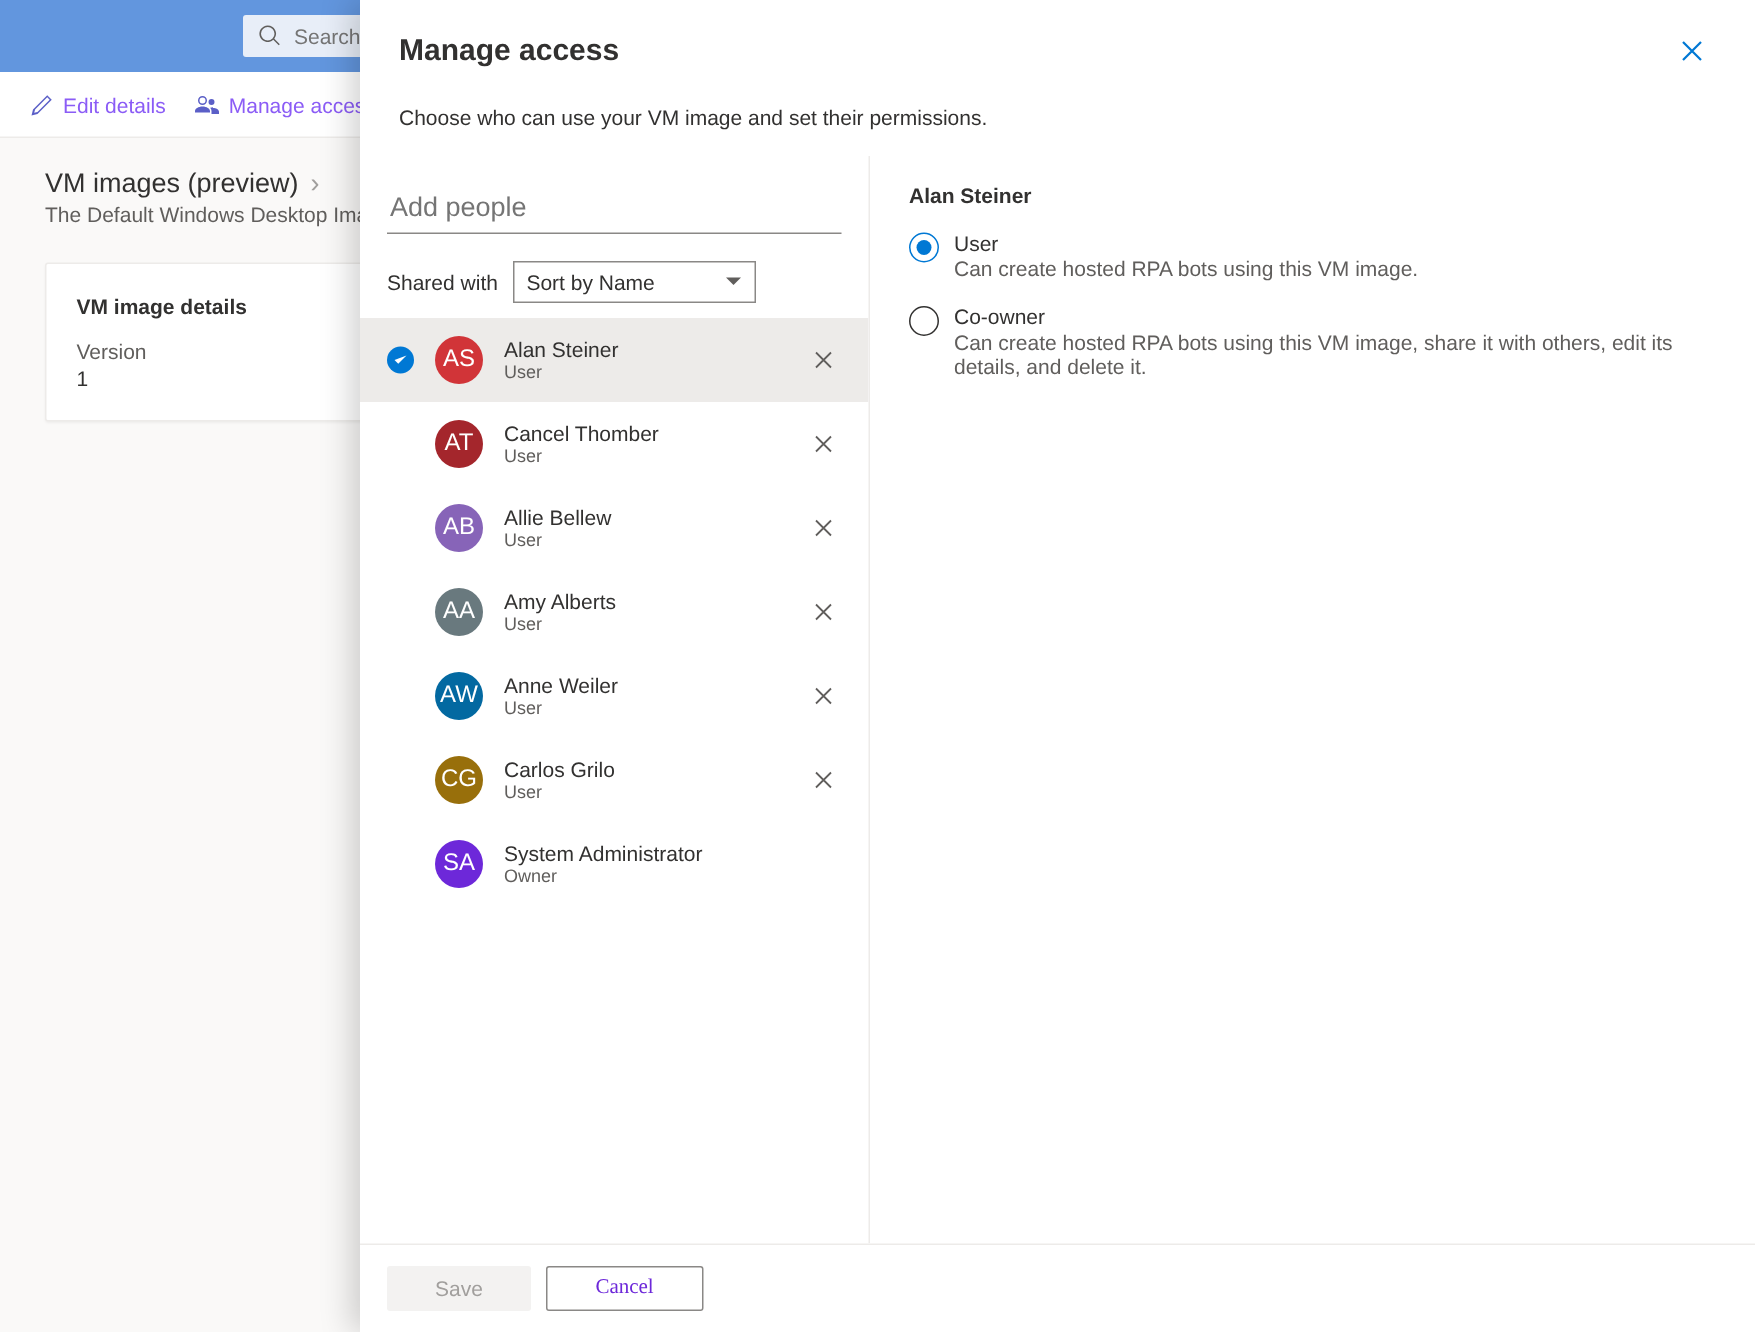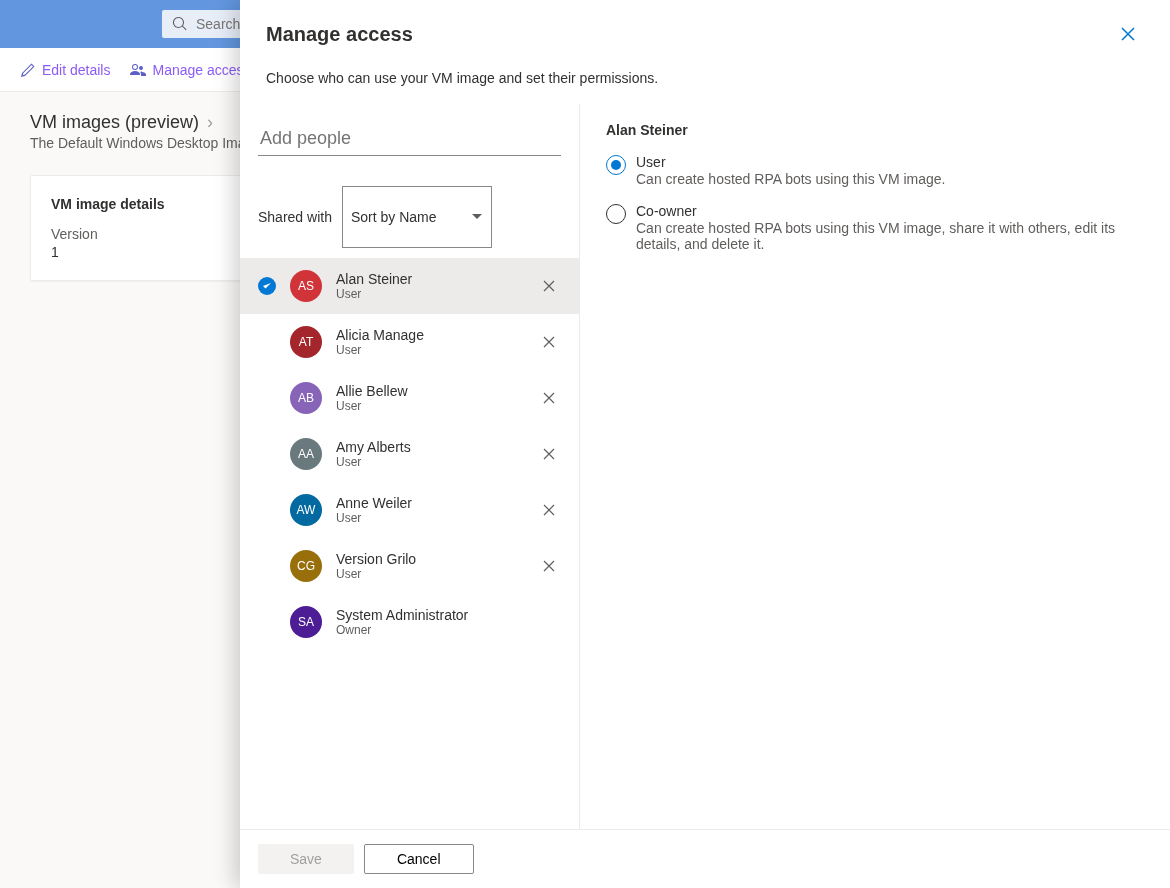--- a/index.html
+++ b/index.html
@@ -36,52 +36,52 @@
 .close-btn svg { width: 14px; height: 14px; stroke: #0078d4; stroke-width: 1.5; fill: none; }
 .panel-desc { color: #323130; margin-top: 16px; font-size: 14px; padding: 0 26px 18px; }
 
 .panel-body { flex: 1; display: flex; overflow: hidden; }
 .left-col { width: 340px; border-right: 1px solid #edebe9; padding: 18px 0 0; display: flex; flex-direction: column; }
 .right-col { flex: 1; padding: 18px 26px; }
 
 .add-people { margin: 0 18px 18px; }
 .add-people input { width: 100%; border: none; border-bottom: 1px solid #8a8886; padding: 6px 2px; font-size: 18px; outline: none; }
 
-.sort-row { display: flex; align-items: center; gap: 10px; margin: 12px 18px 10px; }
+.sort-row { display: flex; align-items: center; gap: 10px; margin: 0 18px 10px; }
 .sort-label { font-size: 14px; }
-.sort-select { border: 1px solid #8a8886; padding: 22px 8px; font-size: 14px; display: flex; align-items: center; justify-content: space-between; width: 150px; cursor: pointer; }
+.sort-select { border: 1px solid #8a8886; padding: 5px 8px; font-size: 14px; display: flex; align-items: center; justify-content: space-between; width: 162px; cursor: pointer; }
 .sort-select svg { width: 12px; height: 12px; fill: #605e5c; }
 
 .people-list { overflow-y: auto; }
 .person-row { display: flex; align-items: center; padding: 12px 18px; gap: 14px; border-radius: 0; }
 .person-row.selected { background: #edebe9; }
 .check-slot { width: 18px; display: flex; justify-content: center; }
 .check-circle { width: 18px; height: 18px; border-radius: 50%; background: #0078d4; display: flex; align-items: center; justify-content: center; }
 .check-circle svg { width: 10px; height: 10px; fill: #fff; }
-.avatar { width: 32px; height: 32px; border-radius: 50%; display: flex; align-items: center; justify-content: center; color: #fff; font-size: 12px; font-weight: 400; flex-shrink: 0; }
+.avatar { width: 32px; height: 32px; border-radius: 50%; display: flex; align-items: center; justify-content: center; color: #fff; font-size: 16px; font-weight: 400; flex-shrink: 0; }
 .person-info { flex: 1; }
 .person-name { font-size: 14px; }
 .person-role { font-size: 12px; color: #605e5c; }
 .remove-x { width: 24px; height: 24px; display: flex; align-items: center; justify-content: center; cursor: pointer; }
 .remove-x svg { width: 12px; height: 12px; stroke: #605e5c; stroke-width: 1.2; fill: none; }
 
 .right-title { font-size: 14px; font-weight: 600; margin-bottom: 16px; }
 .radio-item { display: flex; gap: 10px; margin-bottom: 16px; cursor: pointer; }
 .radio-outer { width: 20px; height: 20px; border: 1px solid #323130; border-radius: 50%; display: flex; align-items: center; justify-content: center; flex-shrink: 0; margin-top: 1px; }
 .radio-item.selected .radio-outer { border-color: #0078d4; }
 .radio-inner { width: 10px; height: 10px; border-radius: 50%; background: #0078d4; display: none; }
 .radio-item.selected .radio-inner { display: block; }
 .radio-text { flex: 1; }
 .radio-label { font-size: 14px; }
 .radio-desc { font-size: 14px; color: #605e5c; margin-top: 1px; }
 
 .panel-footer { border-top: 1px solid #edebe9; padding: 14px 18px; display: flex; gap: 10px; }
 .btn { padding: 6px 32px; font-size: 14px; border-radius: 2px; cursor: pointer; }
 .btn-primary { background: #f3f2f1; border: none; color: #a19f9d; cursor: default; }
-.btn-secondary { background: #fff; border: 1px solid #8a8886; color: #000000; }
+.btn-secondary { background: #fff; border: 1px solid #8a8886; color: #6d28d9; font-family: Liberation Serif, serif; }
 </style>
 </head>
 <body>
 
 <div class="bg-page">
   <div class="top-bar">
     <div class="search-wrap">
       <svg viewBox="0 0 16 16">
           <path d="M6.5 1a5.5 5.5 0 014.38 8.82l3.65 3.65-.71.71-3.65-3.65A5.5 5.5 0 116.5 1zm0 1a4.5 4.5 0 100 9 4.5 4.5 0 000-9z"></path>
         </svg>
@@ -163,21 +163,21 @@
             <div class="remove-x">
               <svg viewBox="0 0 12 12">
                 <path d="M1 1l10 10M11 1L1 11"></path>
               </svg>
             </div>
           </div>
           <div class="person-row">
             <div class="check-slot"></div>
             <div class="avatar" style="background:#a4262c">AT</div>
             <div class="person-info">
-              <div class="person-name">Alicia Manage</div>
+              <div class="person-name">Cancel Thomber</div>
               <div class="person-role">User</div>
             </div>
             <div class="remove-x">
               <svg viewBox="0 0 12 12">
                 <path d="M1 1l10 10M11 1L1 11"></path>
               </svg>
             </div>
           </div>
           <div class="person-row">
             <div class="check-slot"></div>
@@ -215,32 +215,32 @@
             <div class="remove-x">
               <svg viewBox="0 0 12 12">
                 <path d="M1 1l10 10M11 1L1 11"></path>
               </svg>
             </div>
           </div>
           <div class="person-row">
             <div class="check-slot"></div>
             <div class="avatar" style="background:#986f0b">CG</div>
             <div class="person-info">
-              <div class="person-name">Version Grilo</div>
-              <div class="person-role">User</div>
-            </div>
-            <div class="remove-x">
-              <svg viewBox="0 0 12 12">
-                <path d="M1 1l10 10M11 1L1 11"></path>
-              </svg>
-            </div>
-          </div>
-          <div class="person-row">
-            <div class="check-slot"></div>
-            <div class="avatar" style="background:#4c1d95">SA</div>
+              <div class="person-name">Carlos Grilo</div>
+              <div class="person-role">User</div>
+            </div>
+            <div class="remove-x">
+              <svg viewBox="0 0 12 12">
+                <path d="M1 1l10 10M11 1L1 11"></path>
+              </svg>
+            </div>
+          </div>
+          <div class="person-row">
+            <div class="check-slot"></div>
+            <div class="avatar" style="background:#6d28d9">SA</div>
             <div class="person-info">
               <div class="person-name">System Administrator</div>
               <div class="person-role">Owner</div>
             </div>
             <div style="width:24px"></div>
           </div>
         </div>
     </div>
 
     <div class="right-col">

